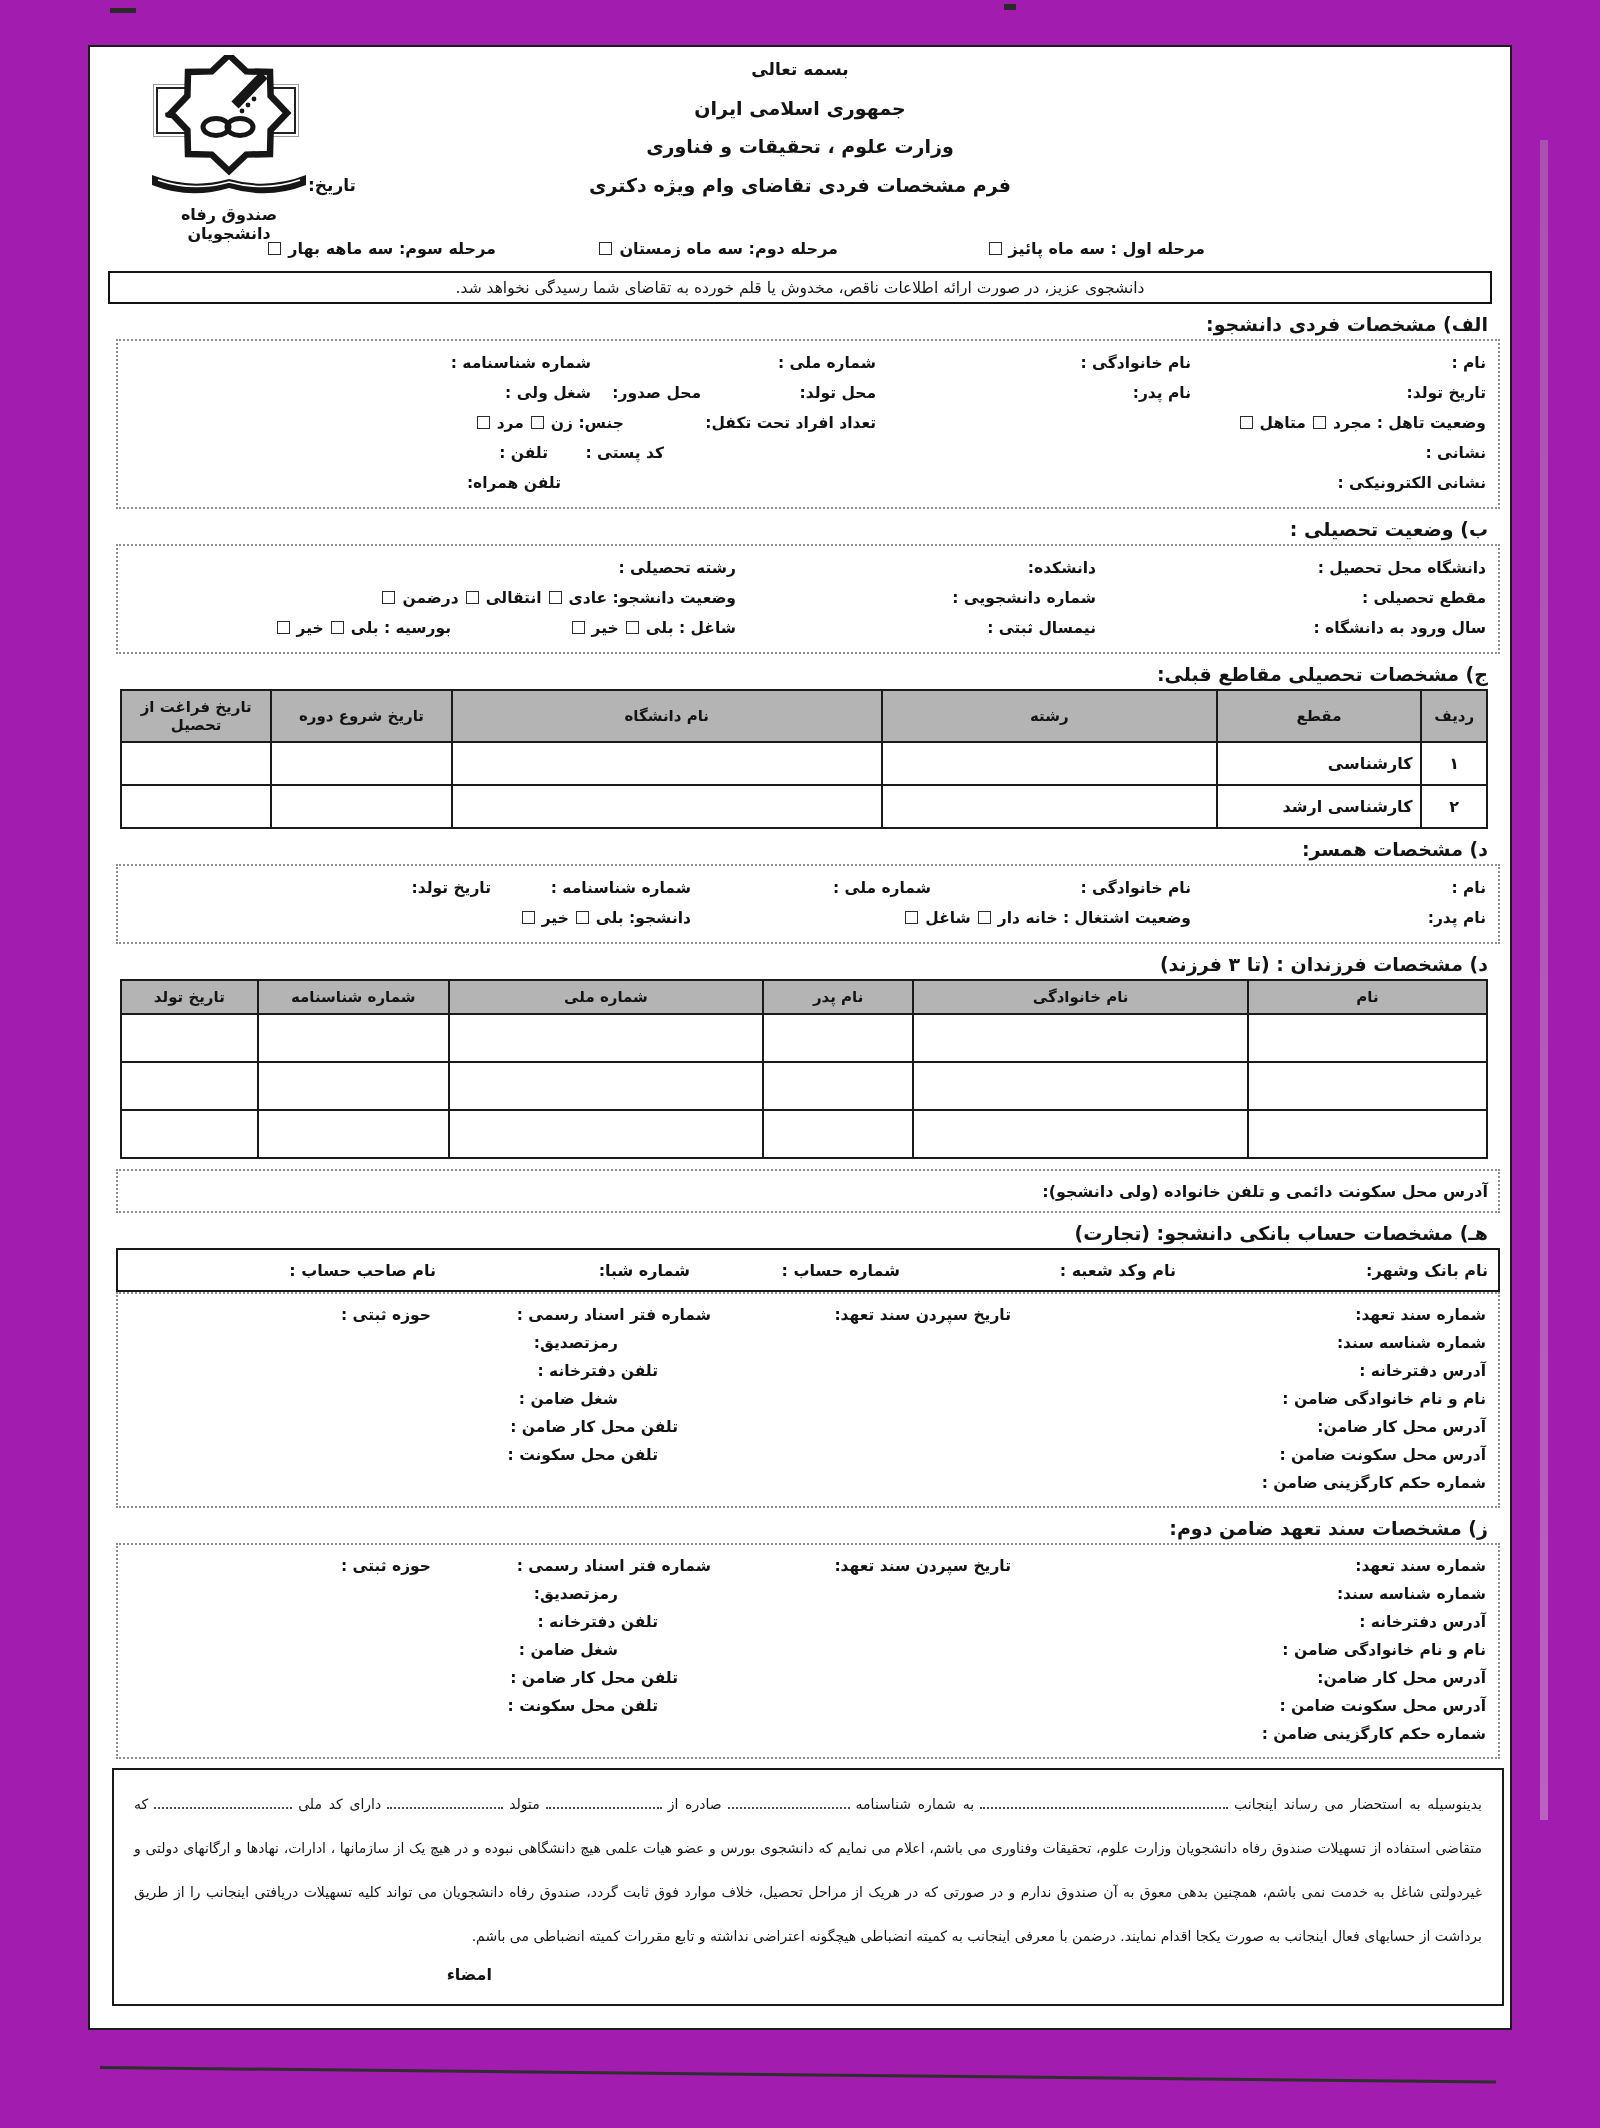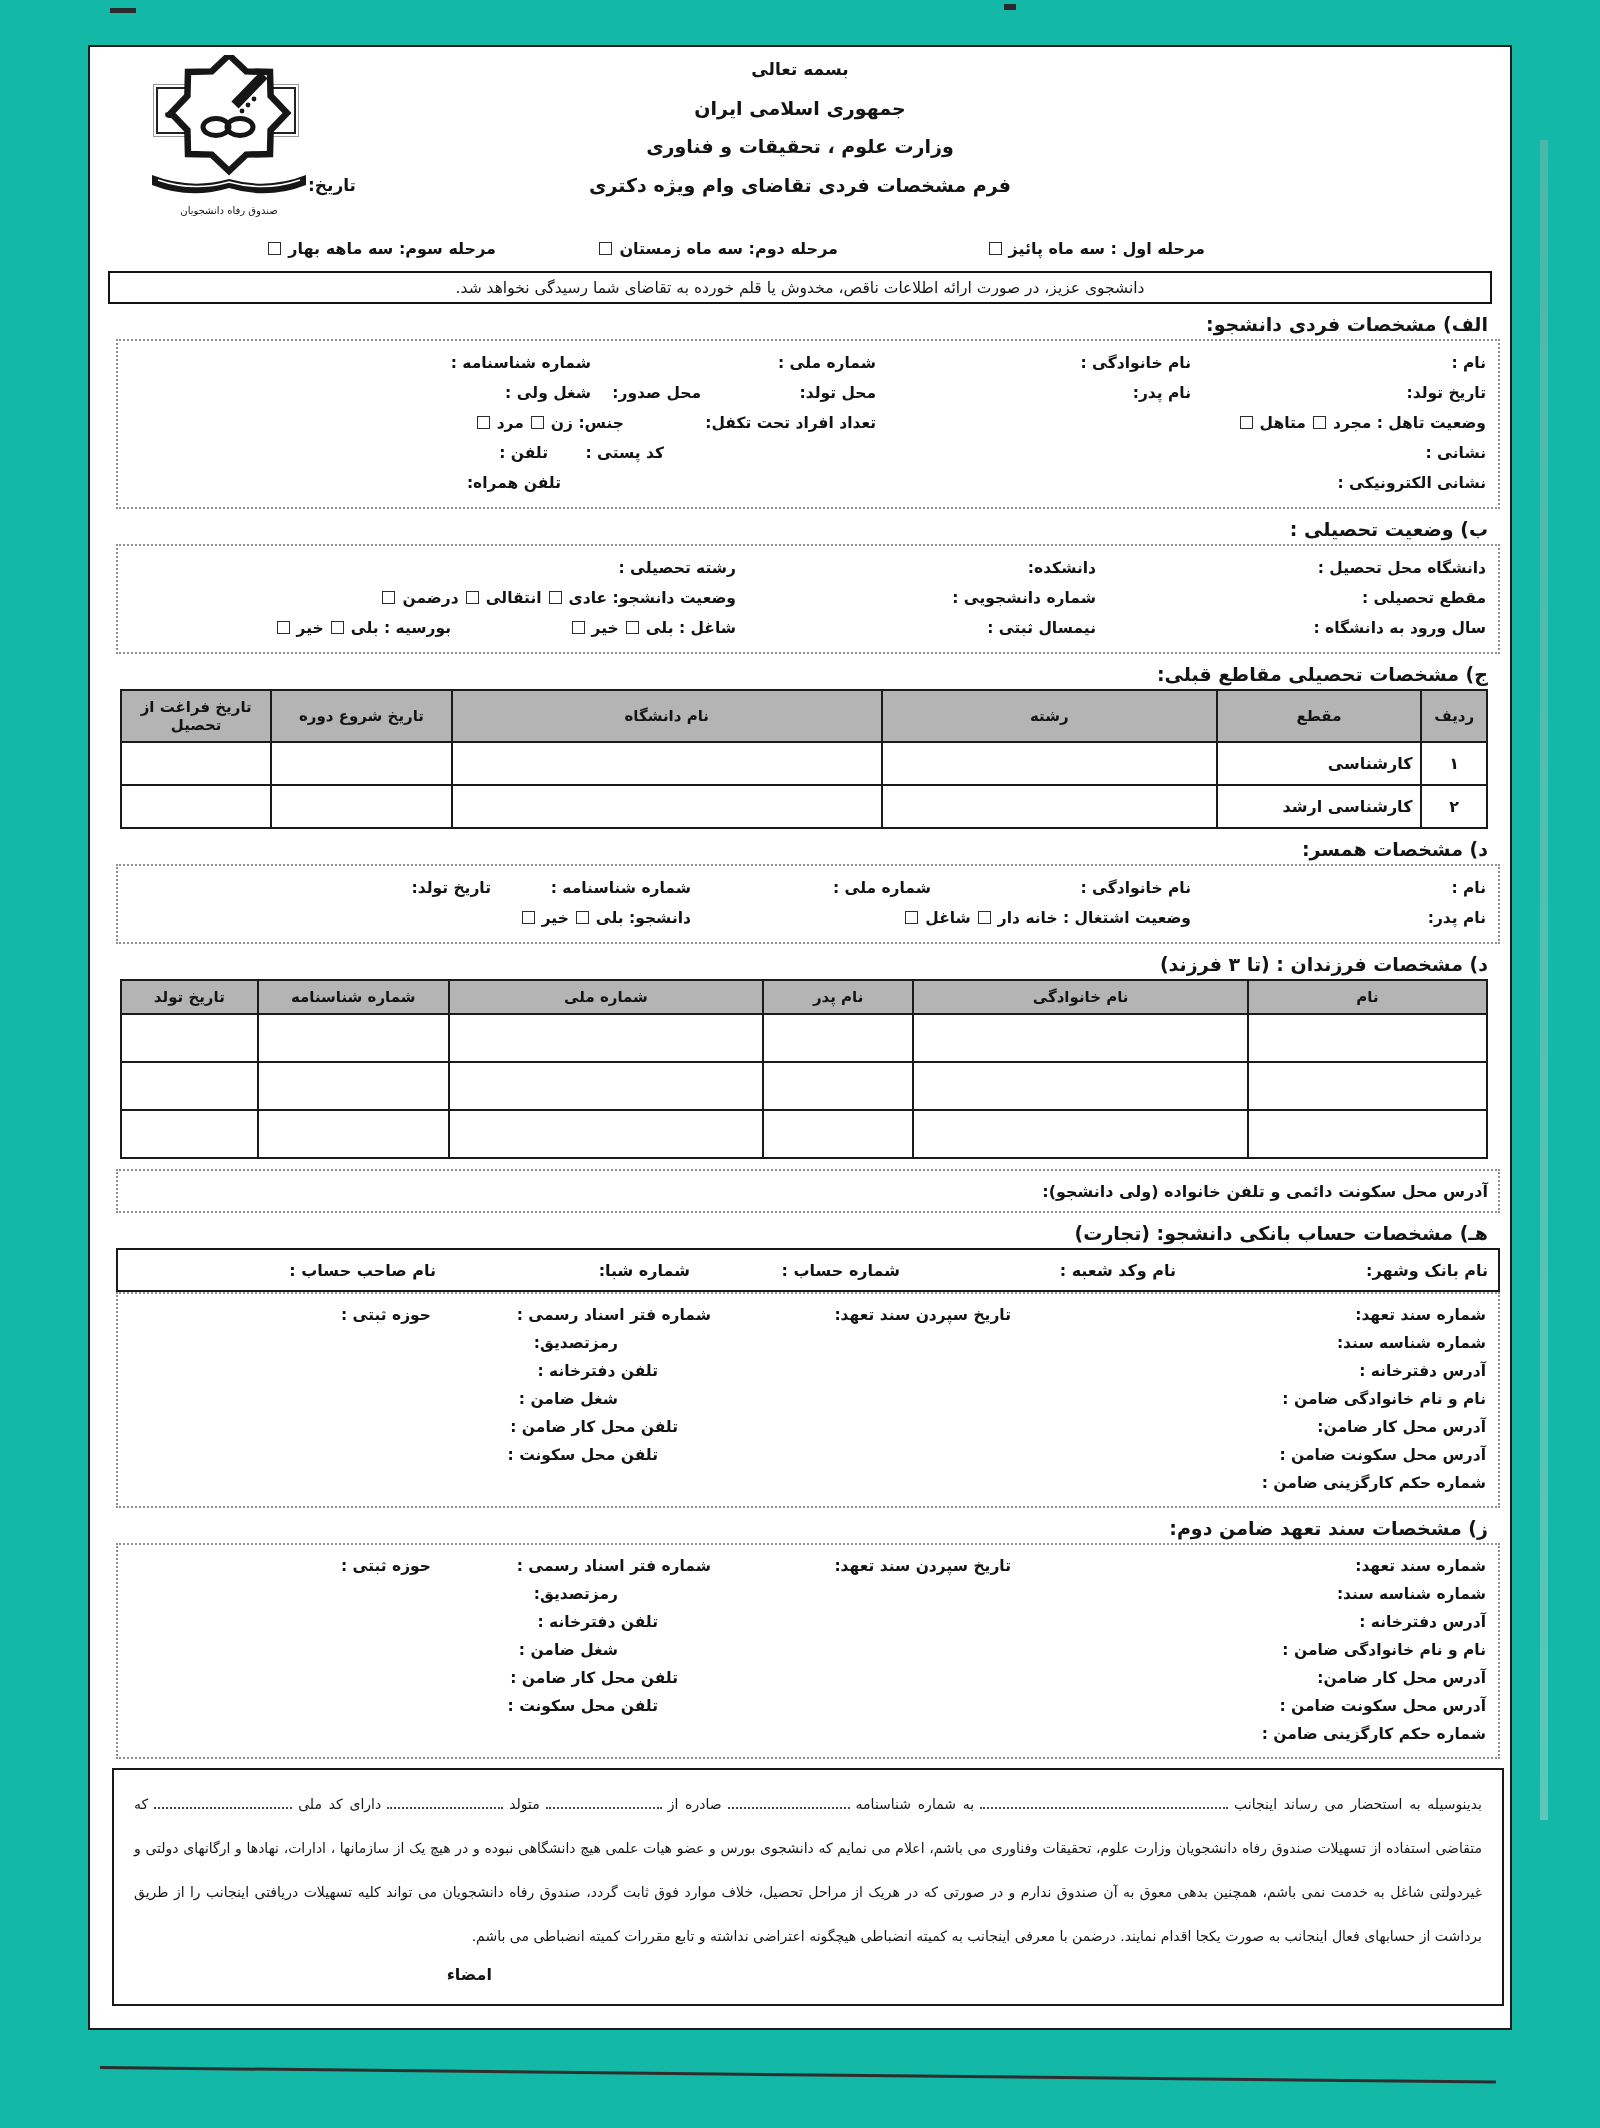--- a/index.html
+++ b/index.html
@@ -1,21 +1,21 @@
 <!DOCTYPE html>
 <html lang="fa" dir="rtl"><head>
 <meta charset="utf-8">
 <style>
   * { margin:0; padding:0; box-sizing:border-box; }
   html,body { background:#ffffff; }
   body {
     width:1600px; height:2128px; position:relative; overflow:hidden;
     font-family:"DejaVu Sans", sans-serif; direction:rtl; color:#141414;
   }
-  .page { position:absolute; inset:0; background:#14b8a6; }
+  .page { position:absolute; inset:0; background:#a21caf; }
   
   .dash1 { position:absolute; left:110px; top:8px; width:26px; height:5px; background:#2a2a2a; }
   .dash2 { position:absolute; left:1004px; top:4px; width:12px; height:6px; background:#2a2a2a; }
   .band  { position:absolute; left:1540px; top:140px; width:8px; height:1680px;
            background:linear-gradient(#b5b5b5,#e2e2e2); opacity:.35; }
   .curl  { position:absolute; left:100px; top:2066px; width:1396px; height:3px; background:#2e2e2e;
            transform:rotate(0.6deg); transform-origin:left center; }
 
   .form {
     position:absolute; right:88px; top:45px; width:1424px; min-height:1985px;
@@ -34,21 +34,21 @@
   .h3 { top:88px;  font-size:19px; }
   .h4 { top:127px; font-size:19px; }
   .hdate { position:absolute; left:218px; top:128px; font-weight:bold; font-size:17px; }
   .form-no {
     position:absolute; left:66px; top:40px; width:140px; height:47px;
     border:2px solid #222; outline:1px solid #9a9a9a; outline-offset:2px;
     display:flex; align-items:center; justify-content:center;
     font-weight:bold; font-size:17px; background:#fff;
   }
   .hlogo { position:absolute; left:48px; top:8px; width:182px; text-align:center; }
-  .logocap { font-weight:normal; font-size:10px; margin-top:-4px; }
+  .logocap { font-weight:bold; font-size:16px; margin-top:-4px; }
 
   
   .stages { position:relative; height:28px; }
   .stages .lb { position:absolute; top:2px; font-size:16px; }
   .warn {
     margin:6px 18px 0 18px; border:2.5px solid #131313; background:#fff;
     text-align:center; font-weight:normal; font-size:15.5px; padding:6px 0 5px;
   }
 
   .sec-title { margin:9px 22px 4px 0; font-weight:bold; font-size:19px; }

